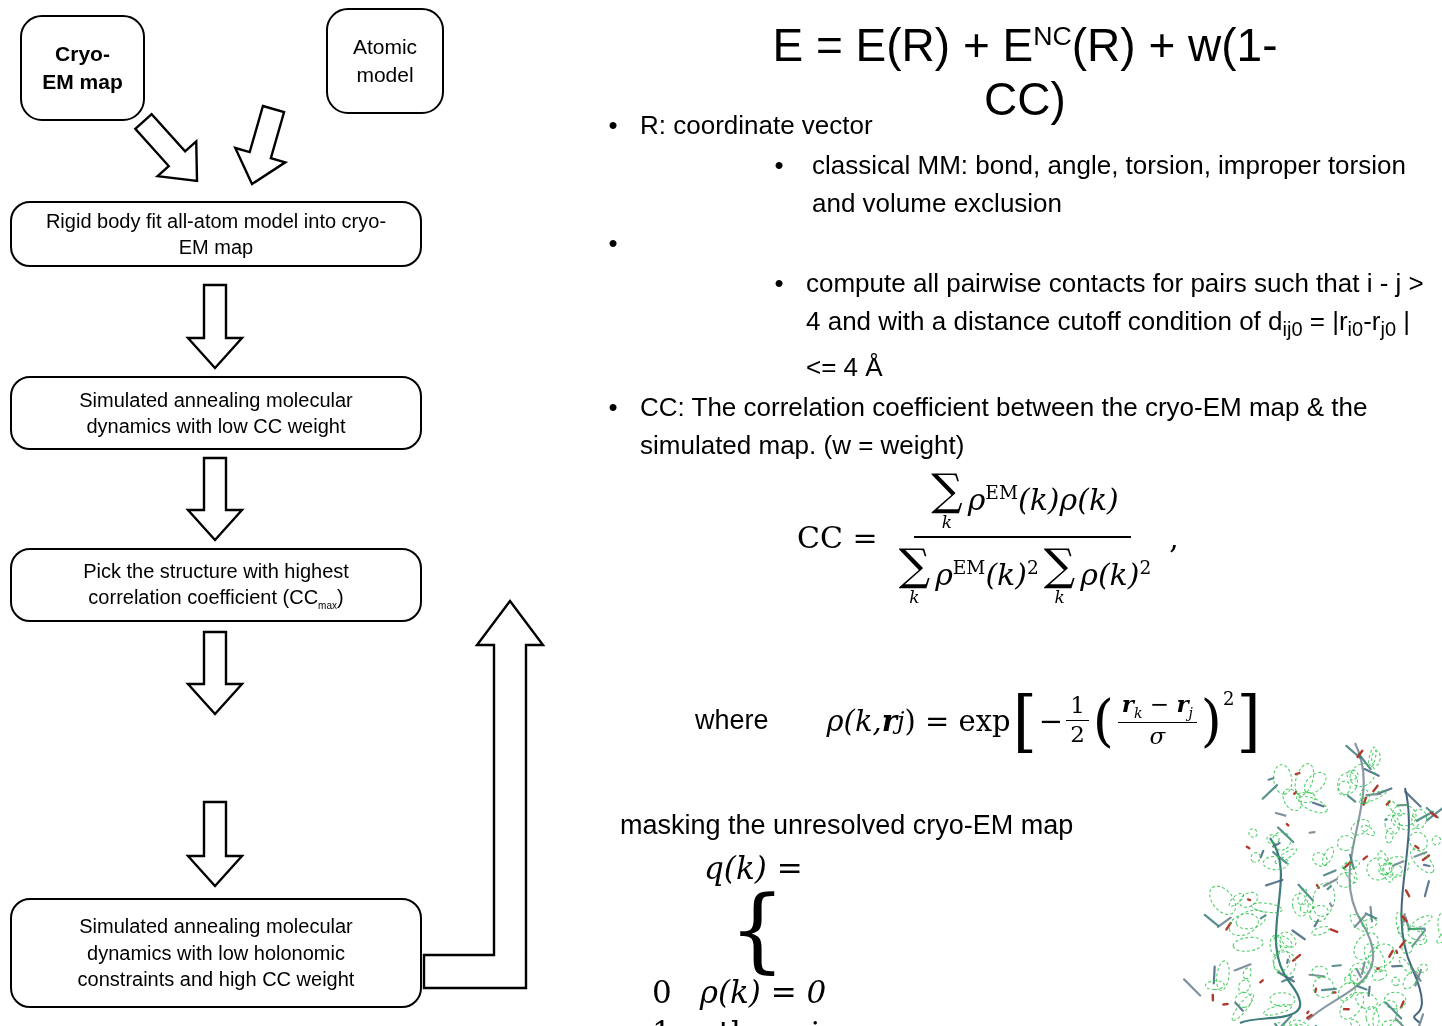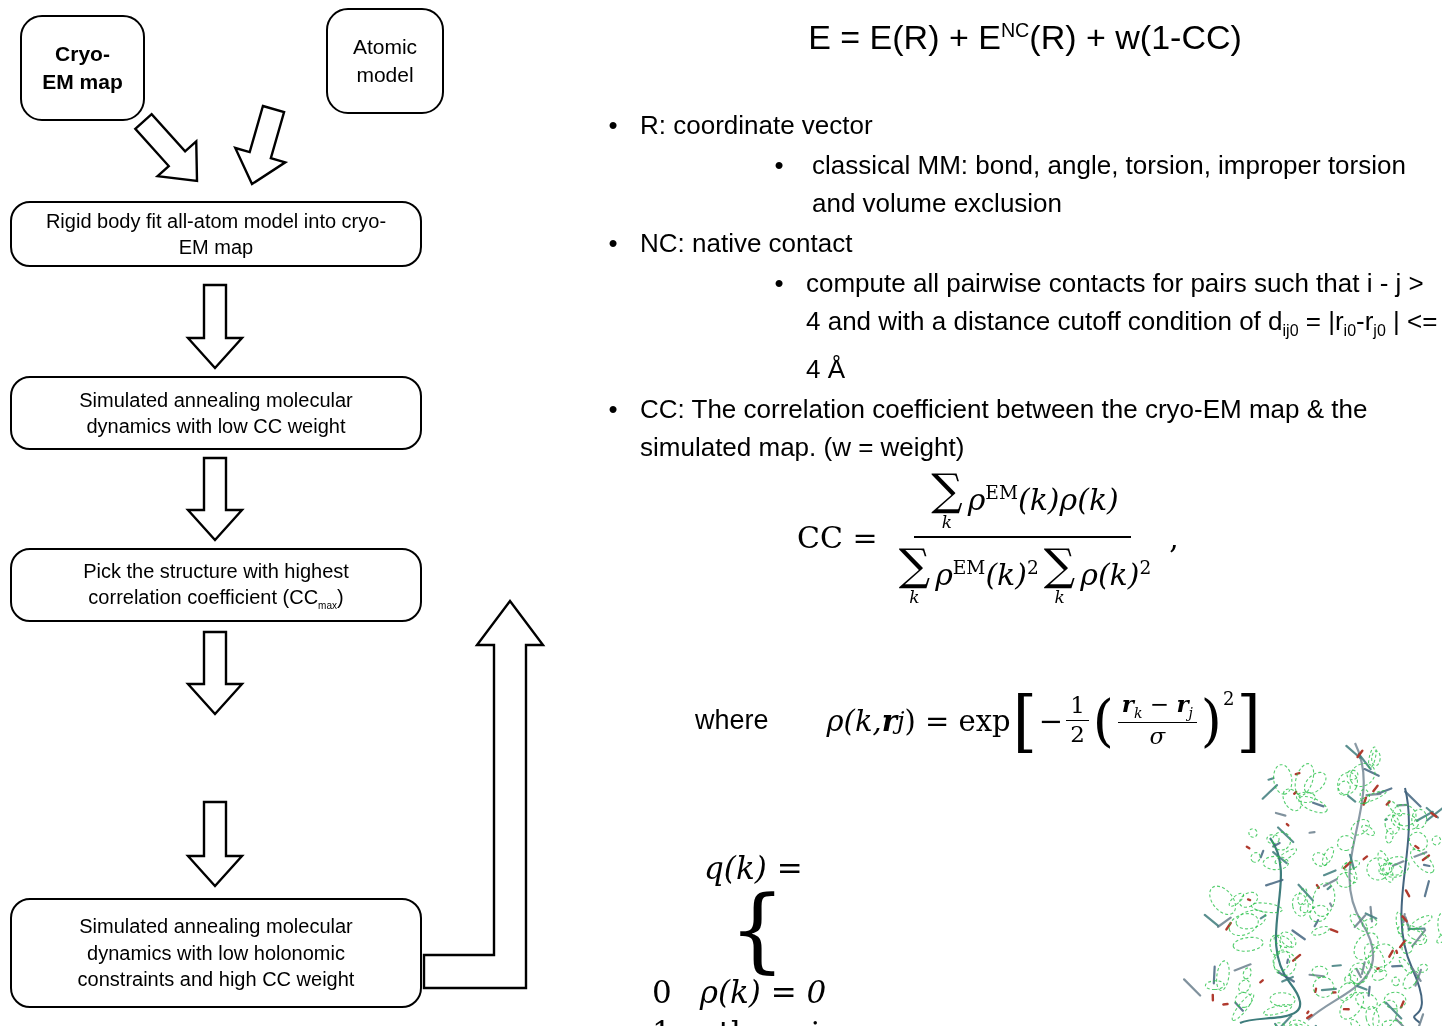--- a/index.html
+++ b/index.html
@@ -18,28 +18,28 @@
   .fc-text sub{font-size:10px;}
   #box-cryo{left:20px;top:15px;width:125px;height:106px;font-weight:bold;}
   #box-atomic{left:290px;top:8px;width:118px;height:106px;margin-left:36px;}
   #box-rigid{left:10px;top:201px;width:412px;height:66px;}
   #box-salow{left:10px;top:376px;width:412px;height:74px;}
   #box-pick{left:10px;top:548px;width:412px;height:74px;}
   #box-filter{left:10px;top:726px;width:412px;height:68px;}
   #box-sahigh{left:10px;top:898px;width:412px;height:110px;}
 
   
-  .title-eq{position:absolute;left:740px;top:18px;width:570px;text-align:center;font-size:34px;}
+  .title-eq{position:absolute;left:740px;top:18px;width:570px;text-align:center;font-size:46px;}
   .title-eq sup{font-size:0.58em;}
 
   .bullets{position:absolute;left:598px;top:106px;width:844px;font-size:26px;line-height:38px;}
   .b-item{display:flex;gap:12px;margin-bottom:2px;}
   .b-item .marker{width:30px;flex:none;text-align:center;}
   .b-item.l2{margin-left:166px;}
-  .b-text sub{font-size:16px;}
+  .b-text sub{font-size:20px;}
   .w600{width:600px;margin-left:6px;}
   .w610{width:632px;}
   .w780{width:780px;}
 
   .math{font-family:"DejaVu Serif","Liberation Serif",serif;}
   .it{font-style:italic;}
   .rm{font-style:normal;}
   b.it{font-weight:bold;}
 
   .cc-eq{position:absolute;left:768px;top:468px;width:440px;display:flex;
@@ -125,21 +125,20 @@
     <div class="b-item l1">
       <span class="marker">•</span>
       <div class="b-text">R: coordinate vector</div>
     </div>
     <div class="b-item l2">
       <span class="marker">•</span>
       <div class="b-text w600">classical MM: bond, angle, torsion, improper torsion and volume exclusion</div>
     </div>
     <div class="b-item l1">
       <span class="marker">•</span>
-      <div class="b-text">NC: native contact</div>
     </div>
     <div class="b-item l2">
       <span class="marker">•</span>
       <div class="b-text w610"><span>compute all pairwise contacts for pairs such that i - j &gt; 4 and with a distance cutoff condition of d</span><sub>ij0</sub><span> = |r</span><sub>i0</sub><span>-r</span><sub>j0</sub><span> | &lt;= 4 Å</span></div>
     </div>
     <div class="b-item l1">
       <span class="marker">•</span>
       <div class="b-text w780">CC: The correlation coefficient between the cryo-EM map &amp; the simulated map. (w = weight)</div>
     </div>
   </div>
@@ -187,20 +186,21 @@
       <span class="sfrac">
         <span class="top"><b class="it">r</b><sub class="it">k</sub><span class="rm"> − </span><b class="it">r</b><sub class="it">j</sub></span>
         <span class="bot it">σ</span>
       </span>
       <span class="tall-p">)</span>
       <span class="big-sup rm">2</span>
       <span class="tall-b">]</span>
     </span>
   </div>
 
+  <div class="masking">masking the unresolved cryo-EM map</div>
 
   <div class="q-eq math">
     <span class="it">q(k) =</span>
     <span class="q-brace">{</span>
     <span class="q-rows">
       <span class="q-row">
           <span class="rm">0</span>
           <span class="it">ρ(k) = 0</span>
         </span>
       <span class="q-row">

